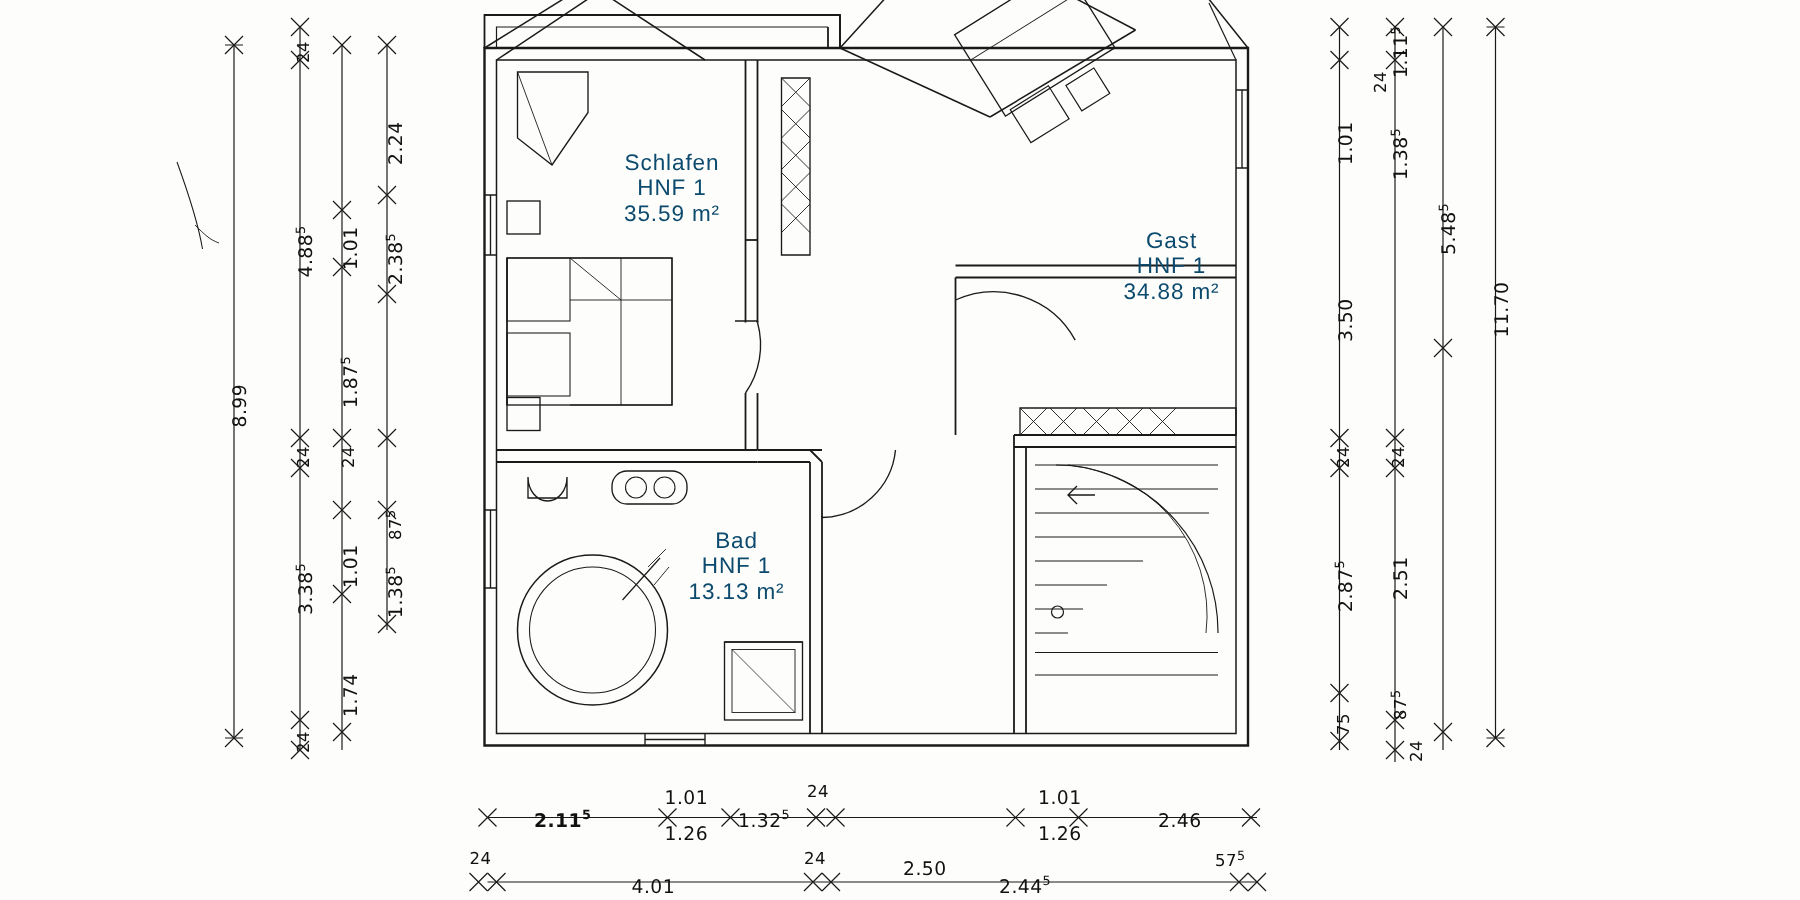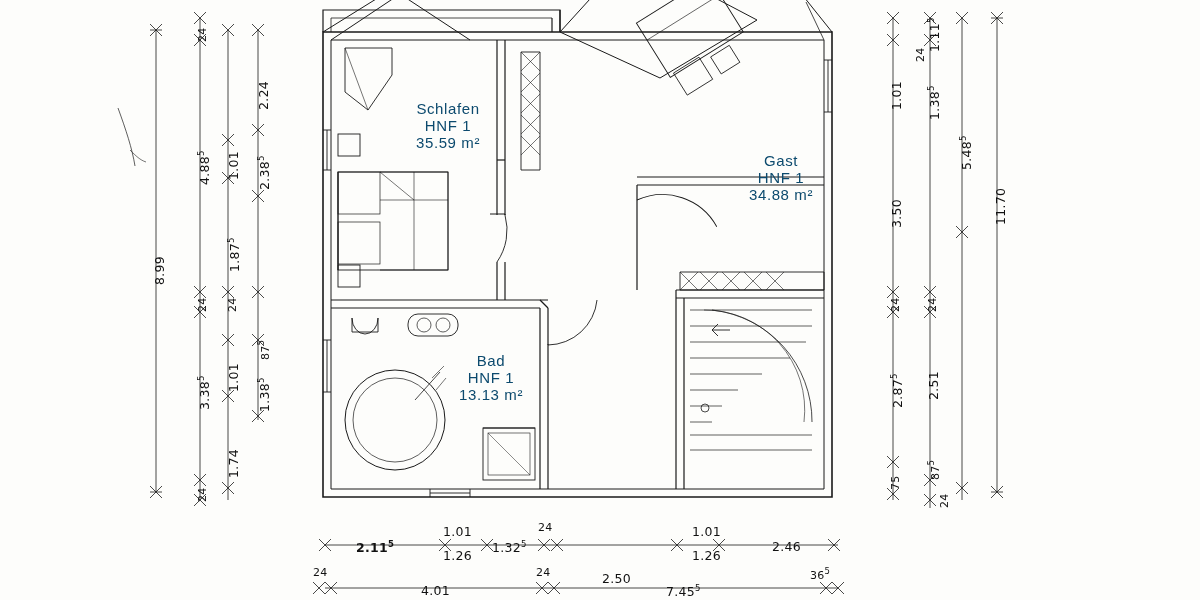--- a/index.html
+++ b/index.html
@@ -340,16 +340,16 @@
   <div class="dim-text" style="left:492px; top:539px;"><span>1.32</span><sup>5</sup></div>
   <div class="dim-text sm" style="left:538px; top:521px;"><span>24</span></div>
   <div class="dim-text" style="left:602px; top:539px;margin-top:32px;"><span>2.50</span></div>
   <div class="dim-text" style="left:692px; top:524px;"><span>1.01</span></div>
   <div class="dim-text" style="left:692px; top:548px;"><span>1.26</span></div>
   <div class="dim-text" style="left:772px; top:539px;"><span>2.46</span></div>
 
   <div class="dim-text sm" style="left:313px; top:566px;"><span>24</span></div>
   <div class="dim-text" style="left:421px; top:583px;text-align:right;"><span>4.01</span></div>
   <div class="dim-text sm" style="left:536px; top:566px;"><span>24</span></div>
-  <div class="dim-text" style="left:666px; top:583px;"><span>7.45</span><sup>5</sup></div>
-  <div class="dim-text sm" style="left:810px; top:566px;"><span>36</span><sup>5</sup></div>
+  <div class="dim-text" style="left:666px; top:583px;"><span>2.44</span><sup>5</sup></div>
+  <div class="dim-text sm" style="left:810px; top:566px;"><span>57</span><sup>5</sup></div>
 
 </div>
 
 </body></html>

